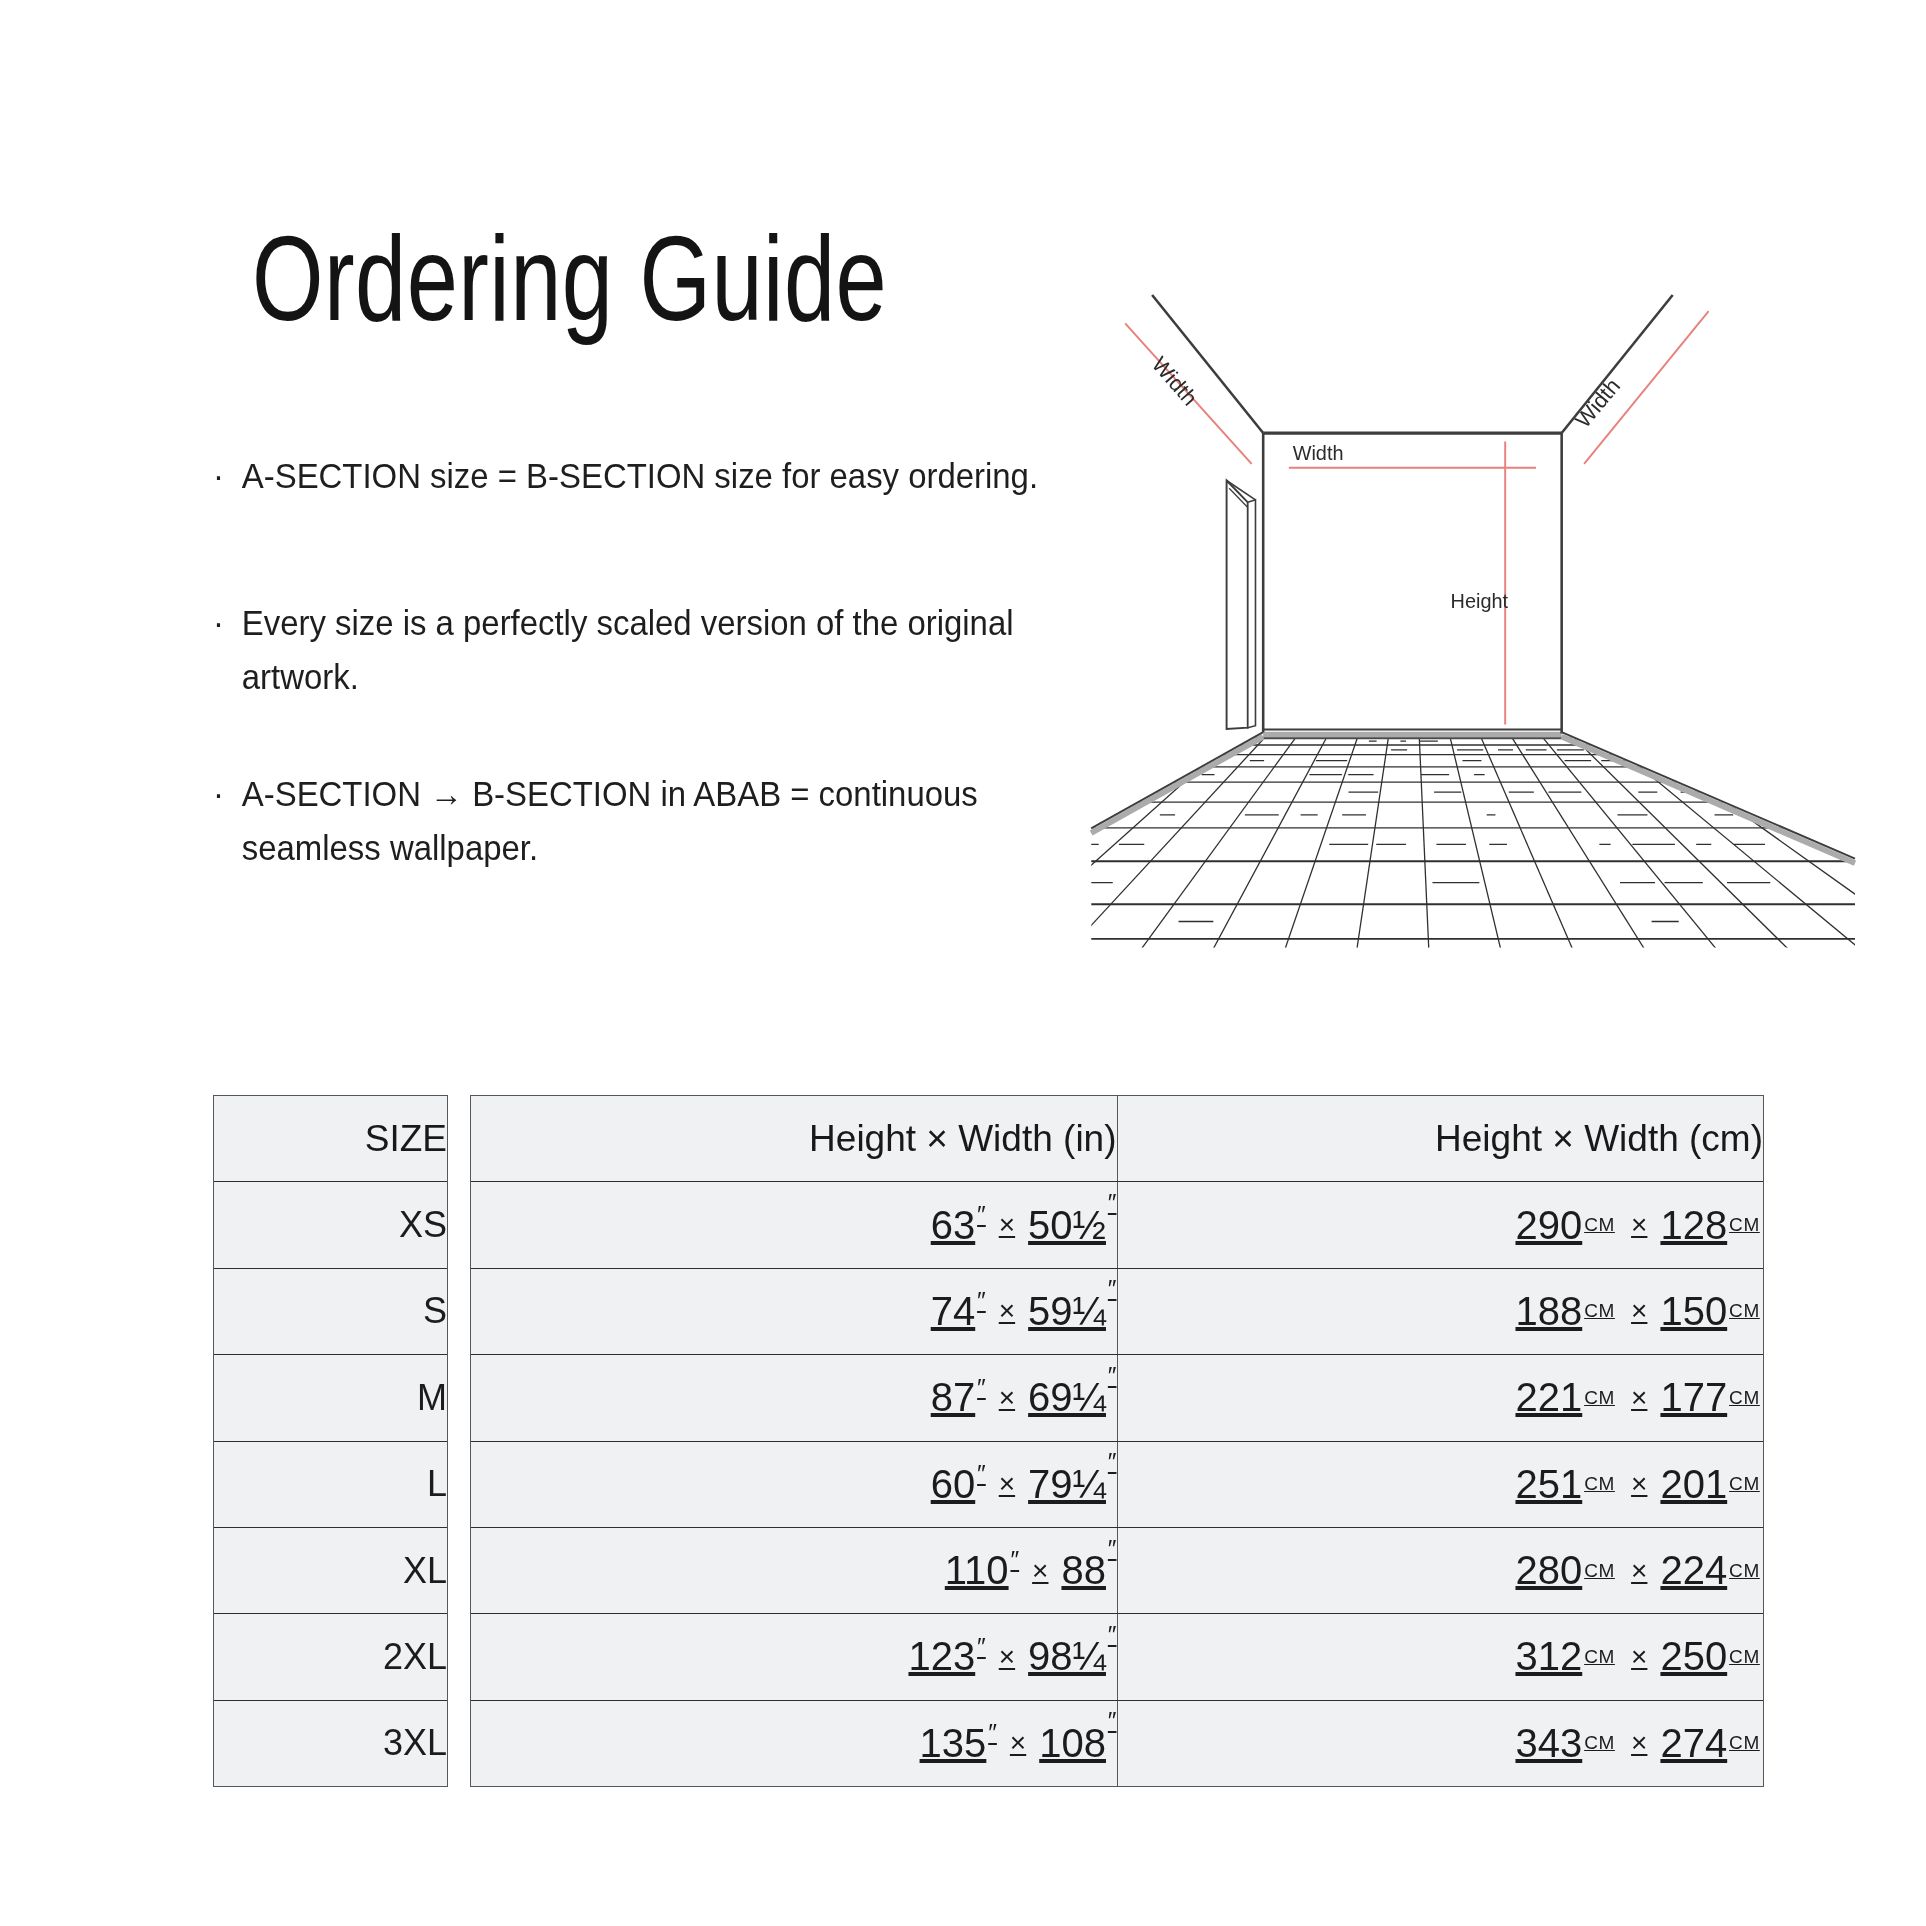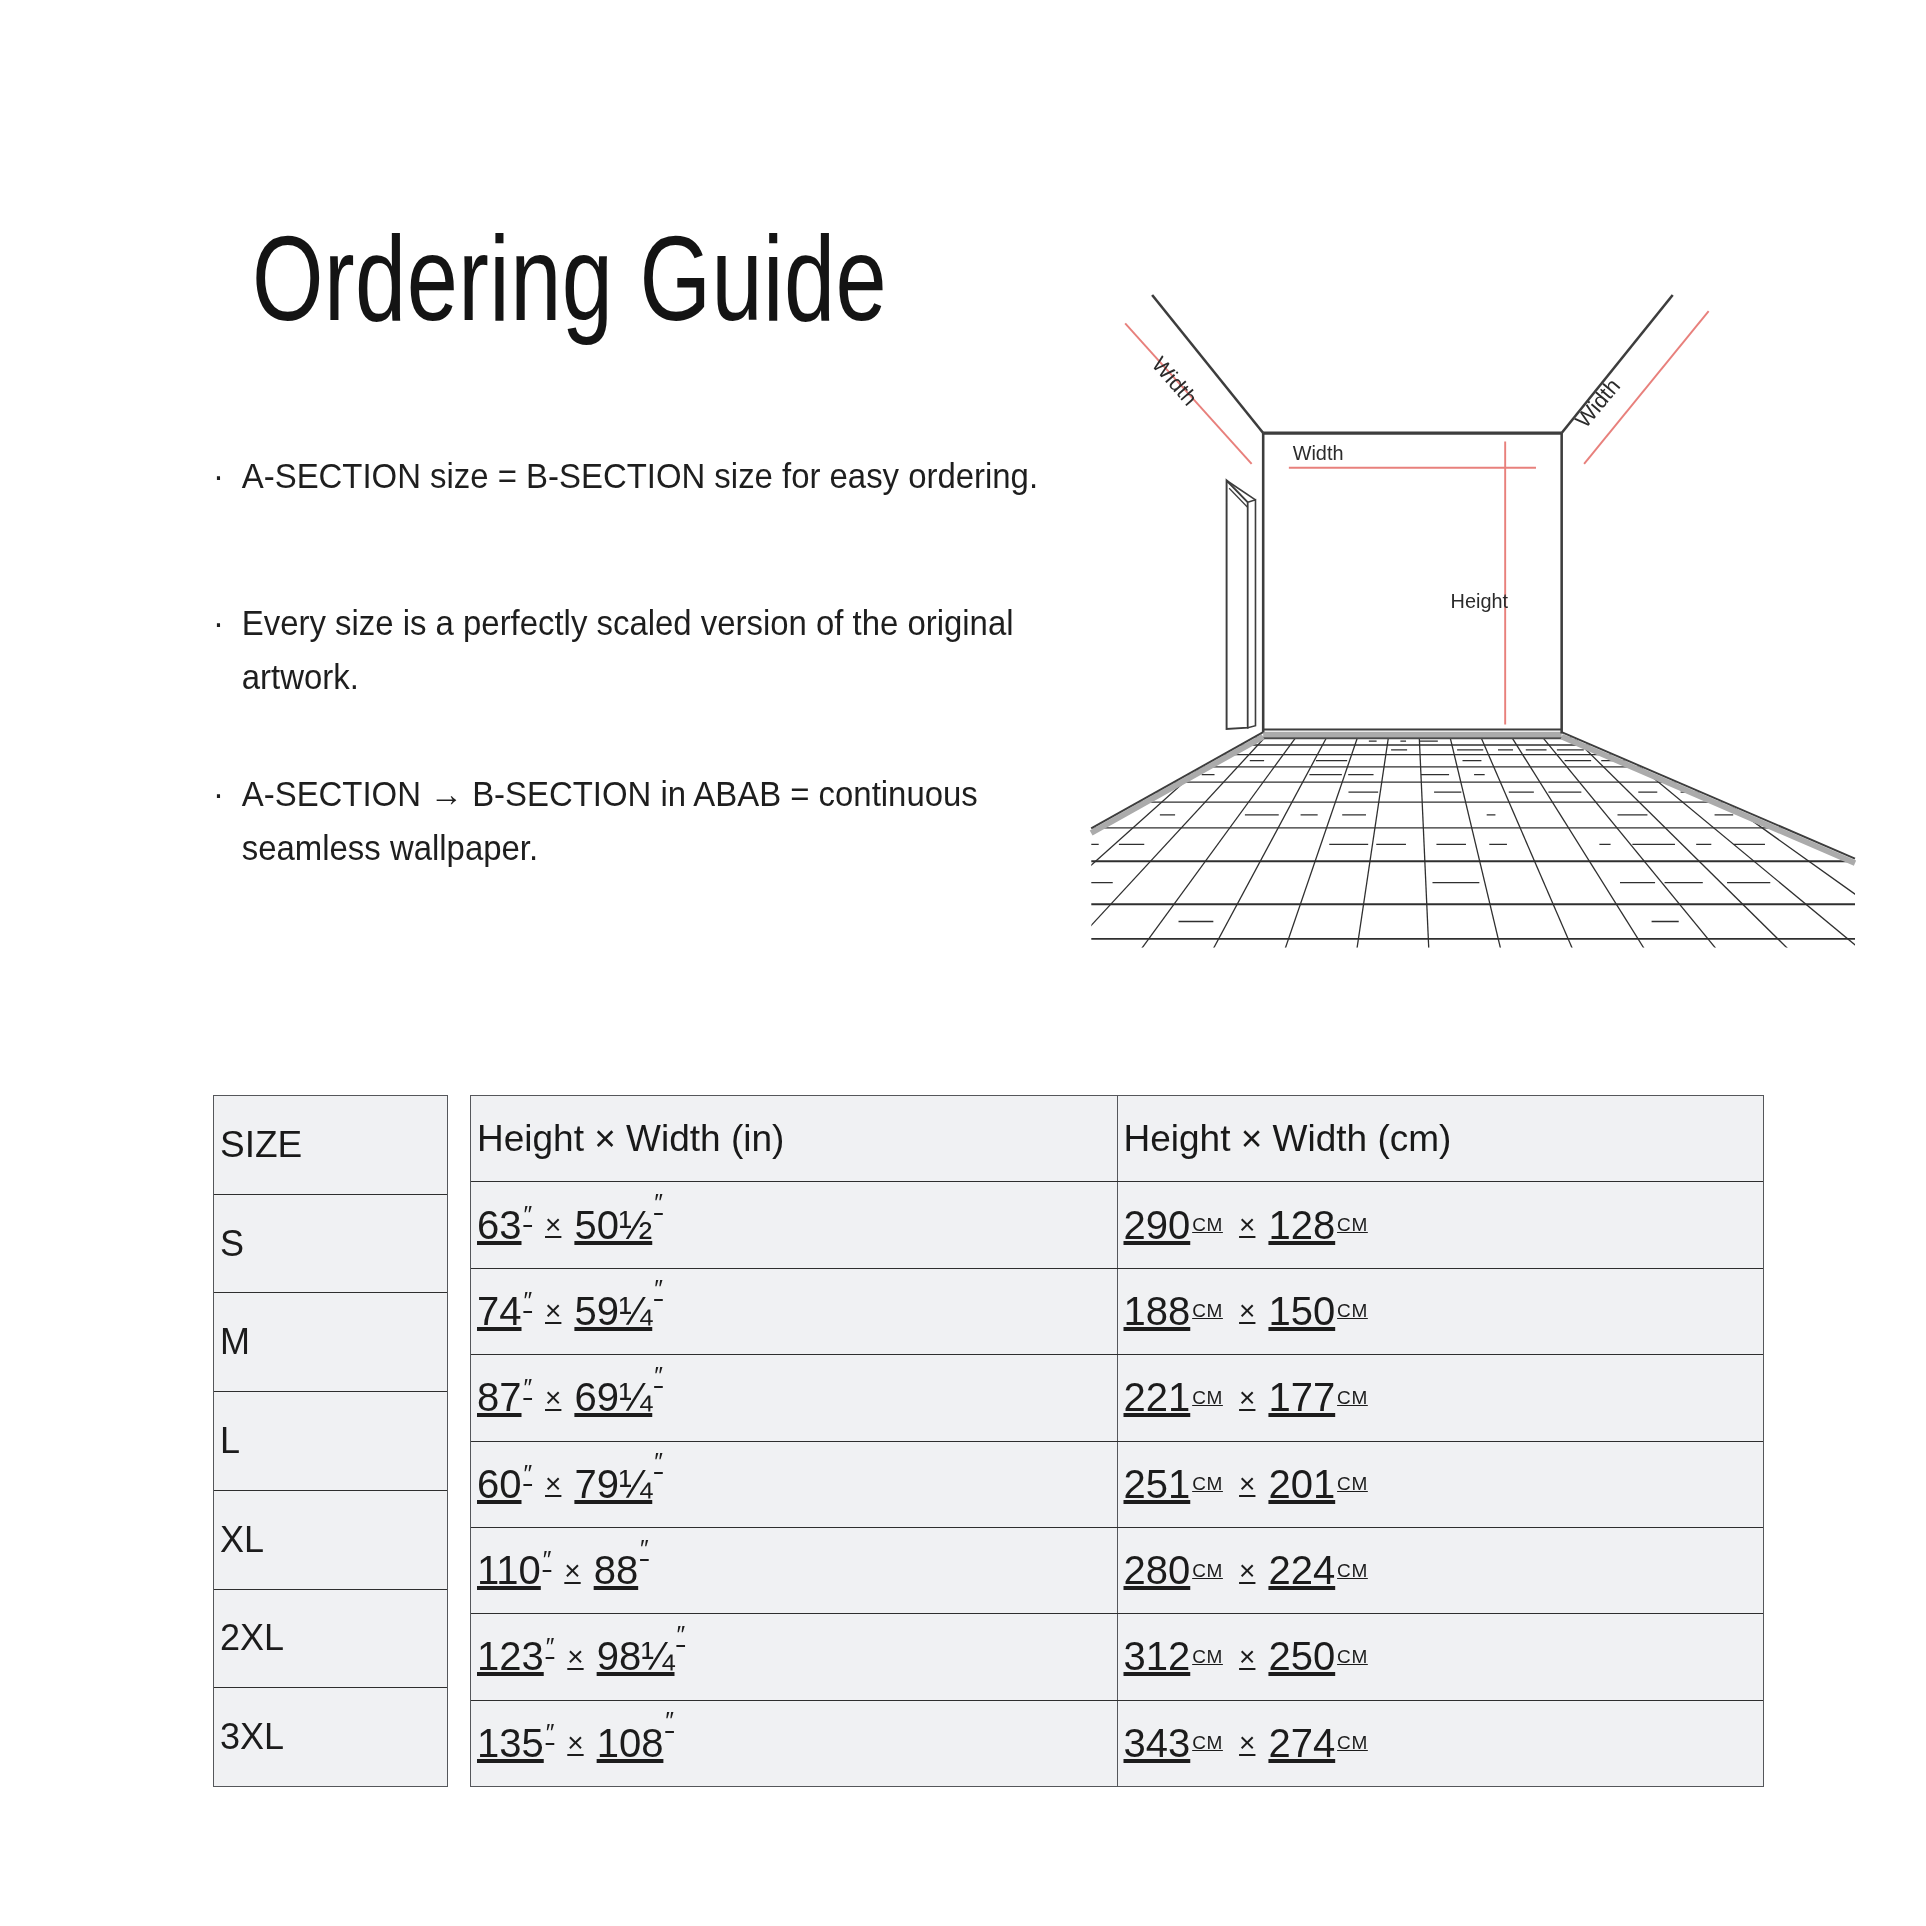--- a/index.html
+++ b/index.html
@@ -22,21 +22,21 @@
 
   
   #room-svg{position:absolute;left:1059px;top:270px;}
   #room-svg text{font-family:"Liberation Sans","DejaVu Sans",sans-serif;fill:#2b2b2b;}
 
   
   .tbl{position:absolute;display:flex;flex-direction:column;box-sizing:border-box;
        border:1.9px solid #55575b;background:#f0f1f3;}
   #size-col{left:213px;top:1095px;width:235px;height:692px;}
   #main-cols{left:470px;top:1095px;width:1294px;height:692px;}
-  .cell{flex:1;display:flex;align-items:center;justify-content:flex-start;background:#f0f1f3;
+  .cell{flex:1;display:flex;align-items:center;justify-content:flex-end;background:#f0f1f3;
         box-sizing:border-box;white-space:nowrap;padding-left:6px;}
   #size-col .cell{border-top:1.3px solid #2e2e2e;}
   #size-col .cell:first-child{border-top:none;}
   .trow{flex:1;display:flex;border-top:1.3px solid #2e2e2e;box-sizing:border-box;}
   .trow:first-child{border-top:none;}
   .c2{width:50.1%;border-right:1.3px solid #55575b;box-sizing:border-box;}
   .c3{flex:1;}
   .hdr-cell{font-size:37px;color:#191919;}
   .size-cell{font-size:36px;}
   .val-cell{font-size:40px;text-decoration:underline;}
@@ -208,20 +208,23 @@
     <text x="2470" y="668" font-size="34" transform="rotate(-50 2470 668)">Width</text>
     <text x="2014" y="716" font-size="31">Width</text>
     <text x="2260" y="946" font-size="31">Height</text>
   </svg>
 
   <div class="tbl" id="size-col">
       <div class="cell hdr-cell">
         <span>SIZE</span>
       </div>
       <div class="cell size-cell">
+        <span>XS</span>
+      </div>
+      <div class="cell size-cell">
         <span>S</span>
       </div>
       <div class="cell size-cell">
         <span>M</span>
       </div>
       <div class="cell size-cell">
         <span>L</span>
       </div>
       <div class="cell size-cell">
         <span>XL</span>

